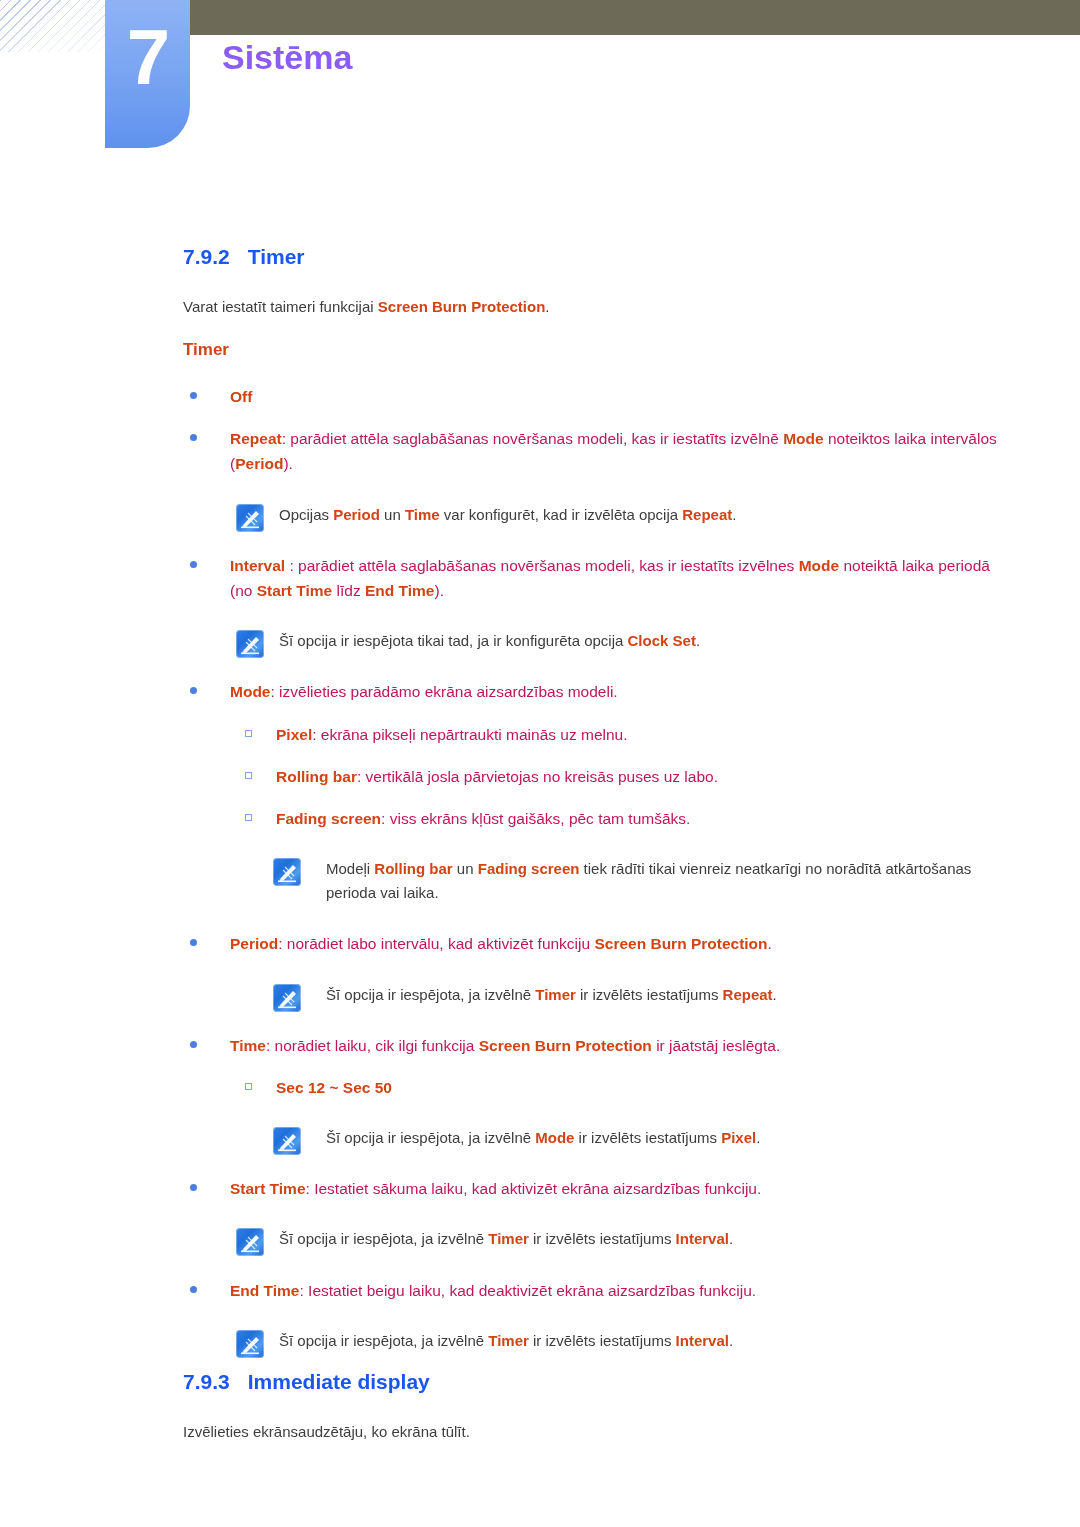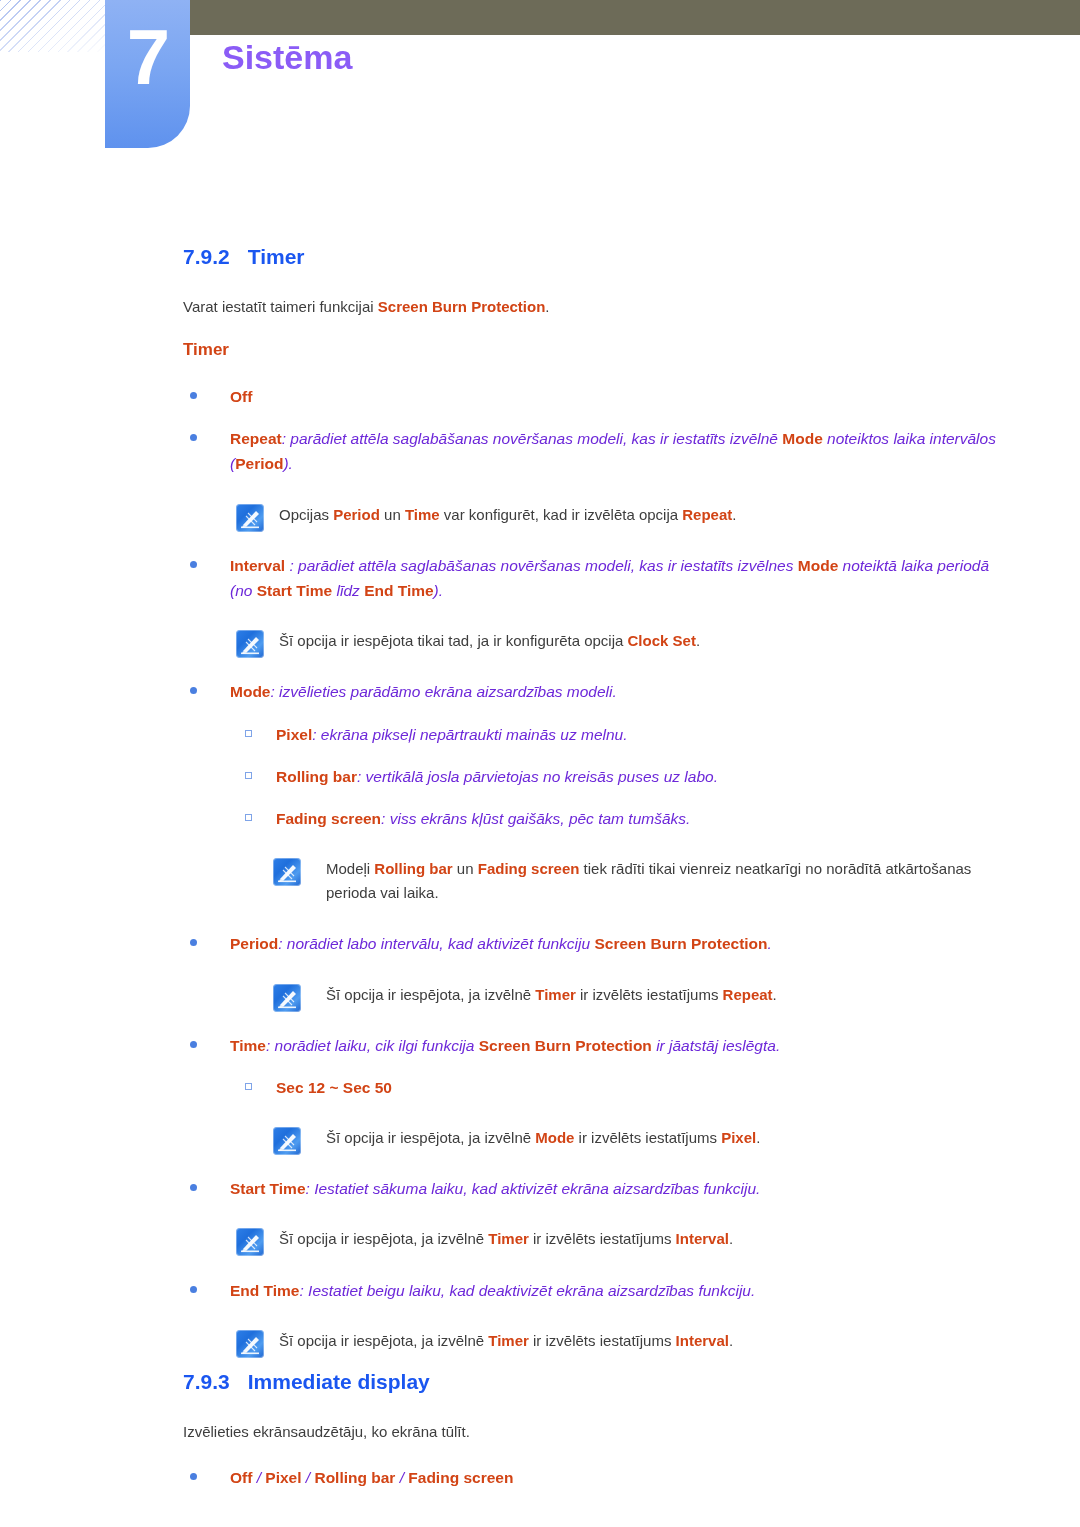--- a/index.html
+++ b/index.html
@@ -101,21 +101,21 @@
   }
 
   h3.sub {
     margin: 0 0 24px 0;
     font-size: 17px;
     font-weight: bold;
     color: #d24415;
   }
 
   .o { color: #d24415; font-weight: bold; }
-  .g { color: #6d28d9; font-weight: normal; font-style: italic; }
+  .g { color: #be185d; font-weight: normal; }
 
   
   .bullet {
     position: relative;
     padding-left: 47px;
     margin: 0 0 17px 0;
     font-size: 15.5px;
     line-height: 1.62;
     color: #3d3d3d;
   }
@@ -411,23 +411,19 @@
     </span>
     <span>Šī opcija ir iespējota, ja izvēlnē </span><span class="o">Timer</span><span> ir izvēlēts iestatījums </span><span class="o">Interval</span><span>.</span>
   </div>
 
   <h2 class="section section2">
     <span class="num">7.9.3</span><span>Immediate display</span>
   </h2>
 
   <p class="para">Izvēlieties ekrānsaudzētāju, ko ekrāna tūlīt.</p>
 
-  <div class="bullet">
-    <span class="marker"></span>
-    <span class="o">Off</span><span class="g"> / </span><span class="o">Pixel</span><span class="g"> / </span><span class="o">Rolling bar</span><span class="g"> / </span><span class="o">Fading screen</span>
-  </div>
 
 </div>
 
 <div class="footer">
   <div class="footer-label">7 Sistēma</div>
   <div class="footer-page">162</div>
 </div>
 
 </body></html>

